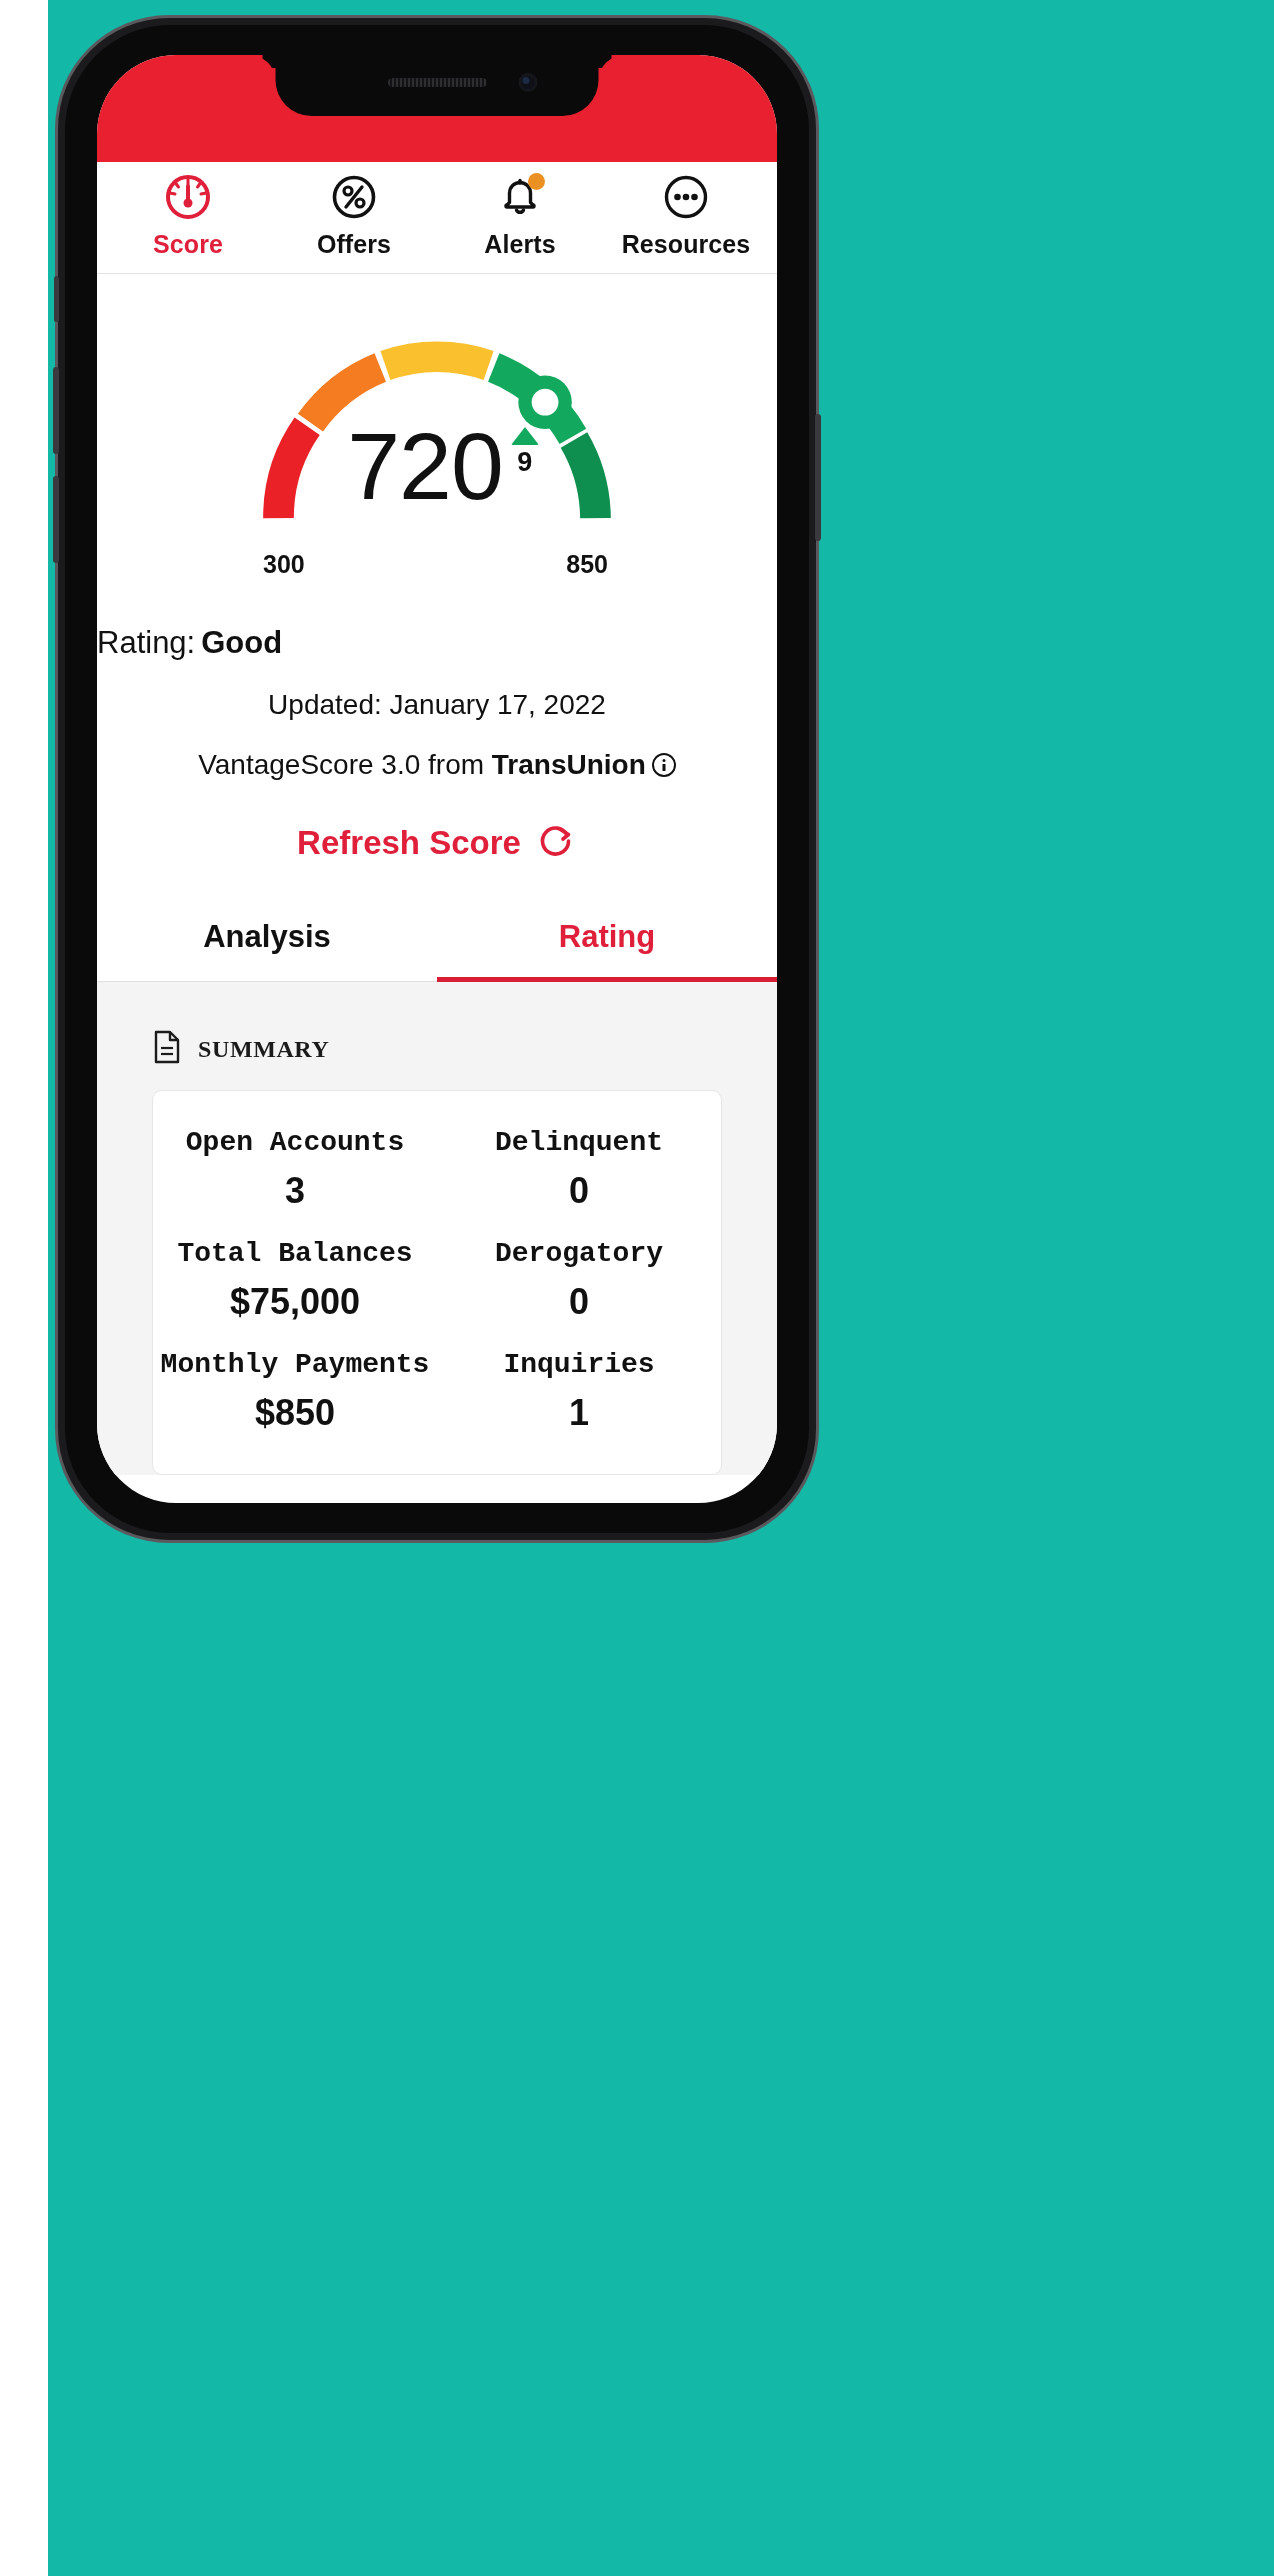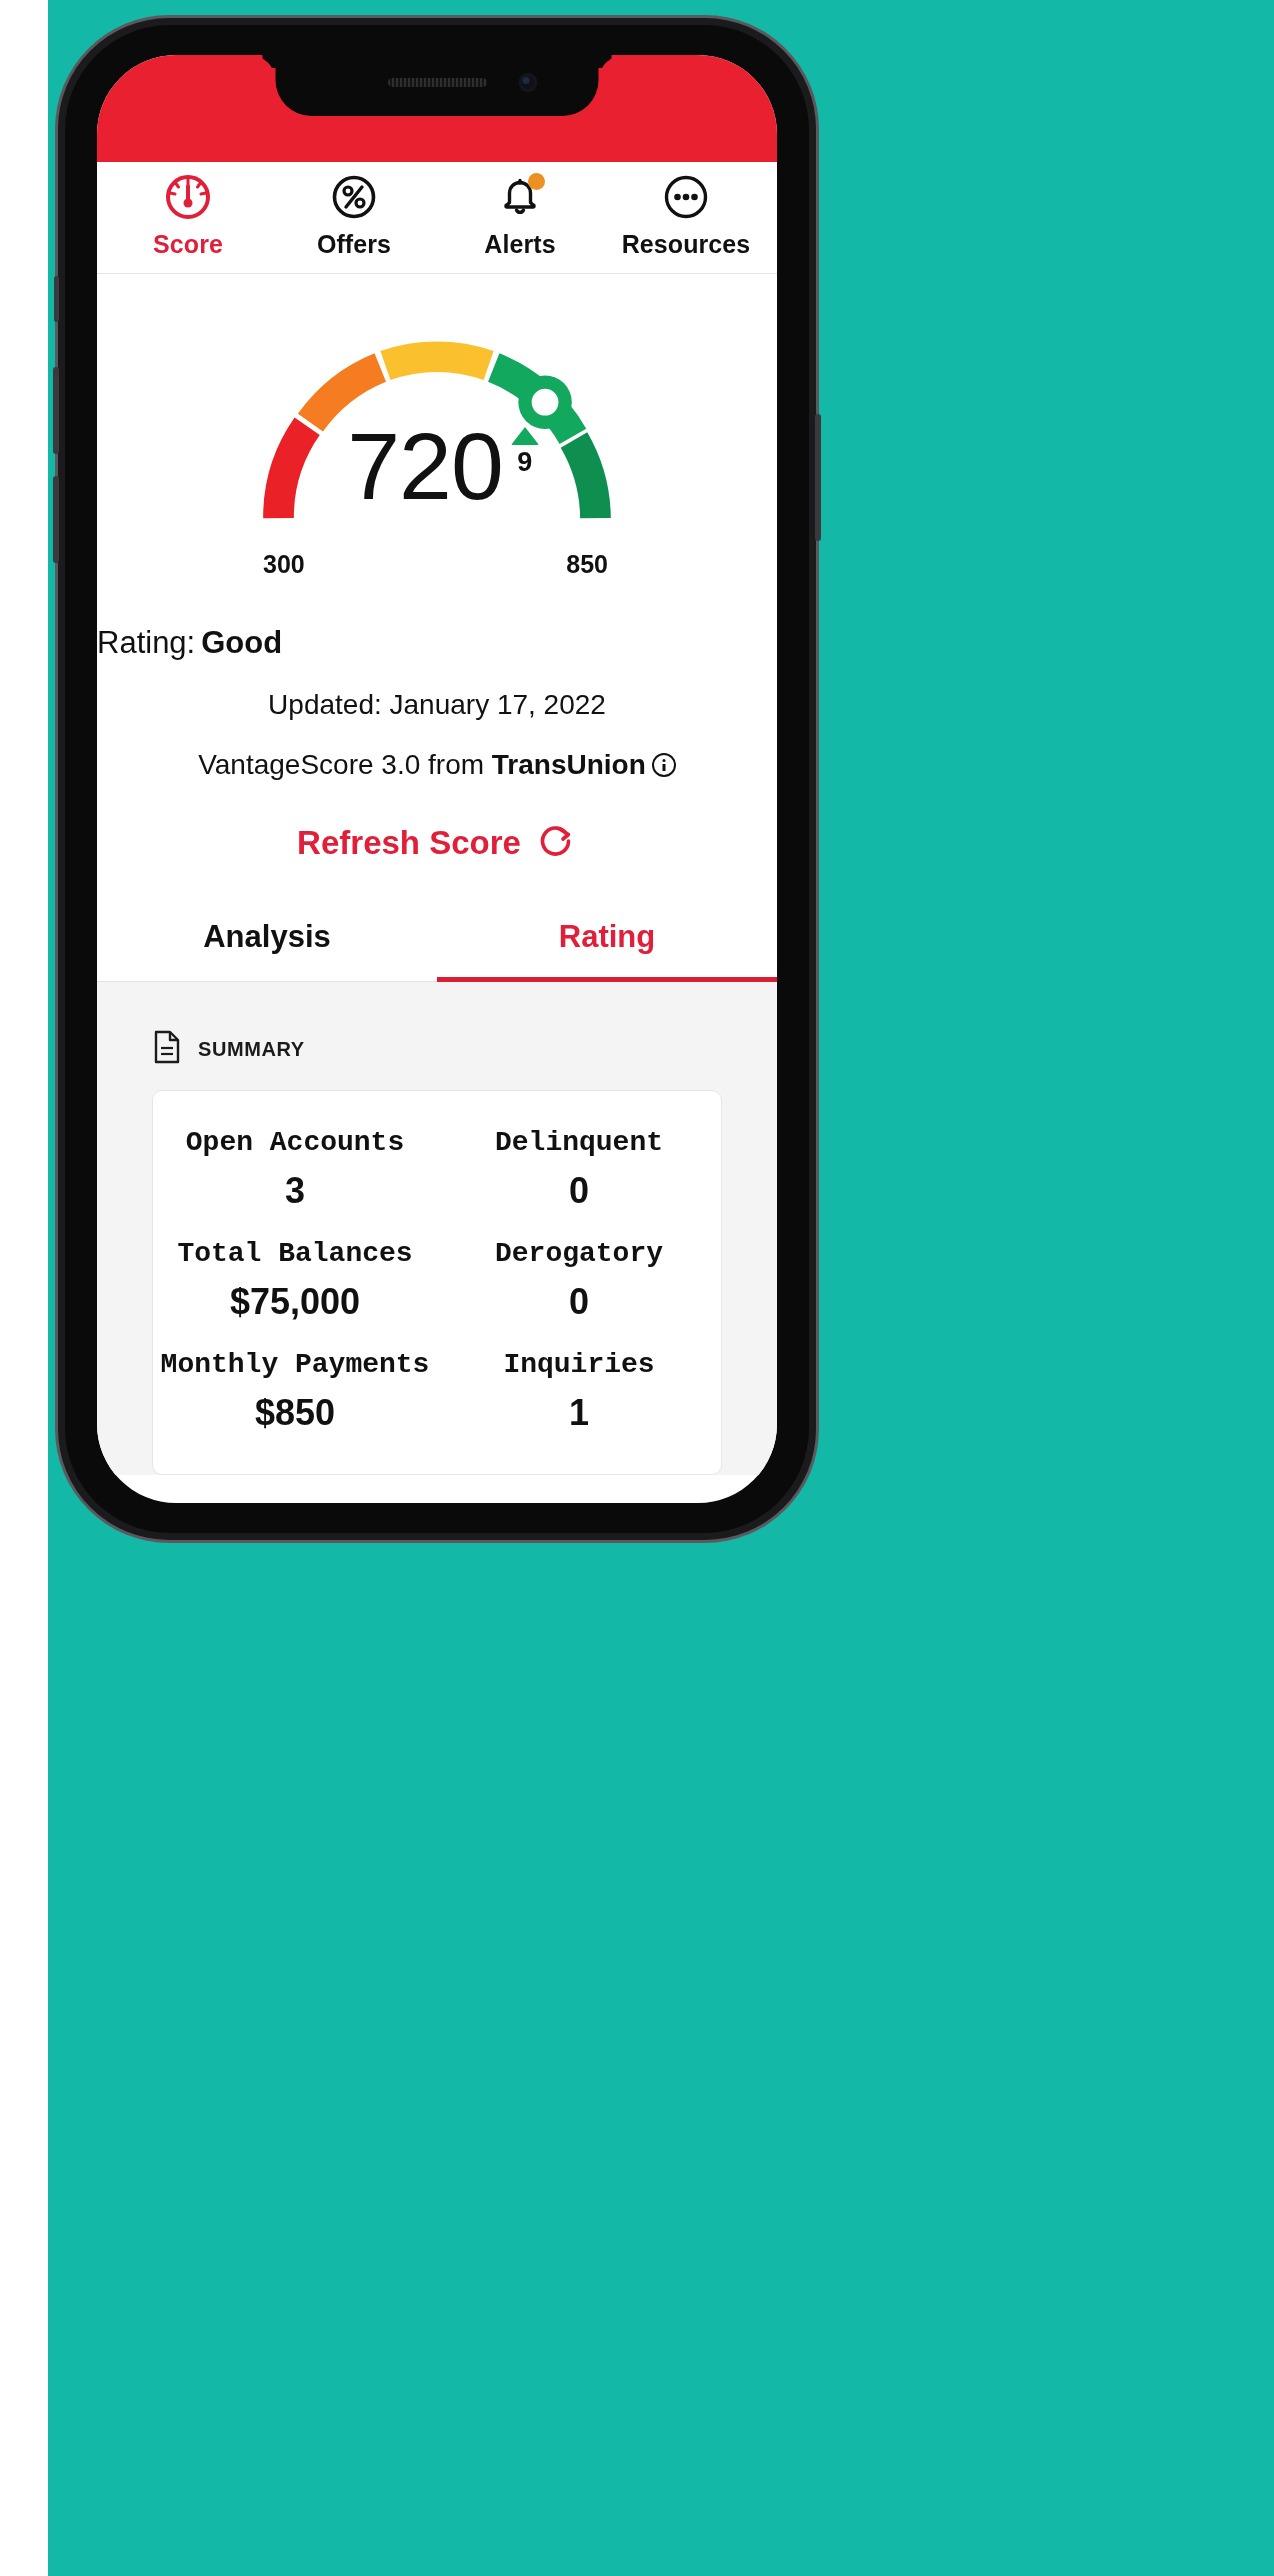--- a/index.html
+++ b/index.html
@@ -136,21 +136,21 @@
     font-size:31px; font-weight:700; color:#111; cursor:pointer;
     border-bottom:5px solid transparent; margin-bottom:-1px;
   }
   .stab.active{ color:#e0203a; border-bottom-color:#d81f35; }
 
   
   .reportbody{ background:#f4f4f4; padding:22px 0 0 0; }
   .dl-row{ display:flex; justify-content:flex-end; align-items:center; gap:16px; padding:10px 36px 6px 0; cursor:pointer;}
   .dl-row .dtxt{ font-size:34px; font-weight:700; color:#e0203a;}
   .sum-head{ display:flex; align-items:center; gap:16px; padding:26px 0 18px 55px;}
-  .sum-head .shtxt{ font-size:20px; font-weight:700; color:#1b1b1b; letter-spacing:0.6px;}
+  .sum-head .shtxt{ font-size:24px; font-weight:700; color:#1b1b1b; letter-spacing:0.6px;font-family:Liberation Serif, serif;}
   .sum-card{
     background:#fff; border:1px solid #e6e6e6; border-radius:10px;
     margin:4px 55px 0 55px; padding:36px 0 40px 0;
     display:flex;
   }
   .sum-col{ flex:1; text-align:center; }
   .sum-item{ margin-bottom:26px; }
   .sum-item:last-child{margin-bottom:0;}
   .sum-lab{ font-size:28px; font-weight:700; color:#111;font-family:Liberation Mono, monospace; }
   .sum-val{ font-size:36px; font-weight:700; color:#111; margin-top:12px;}

